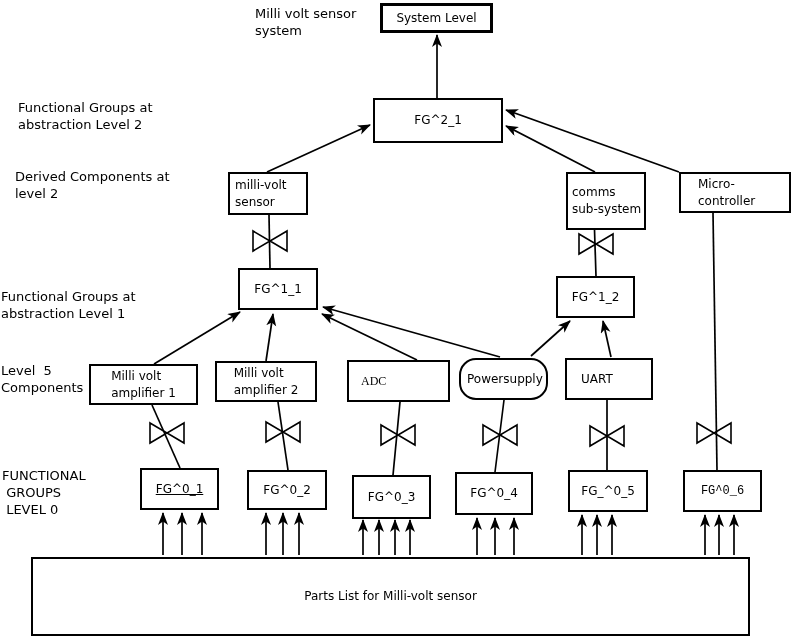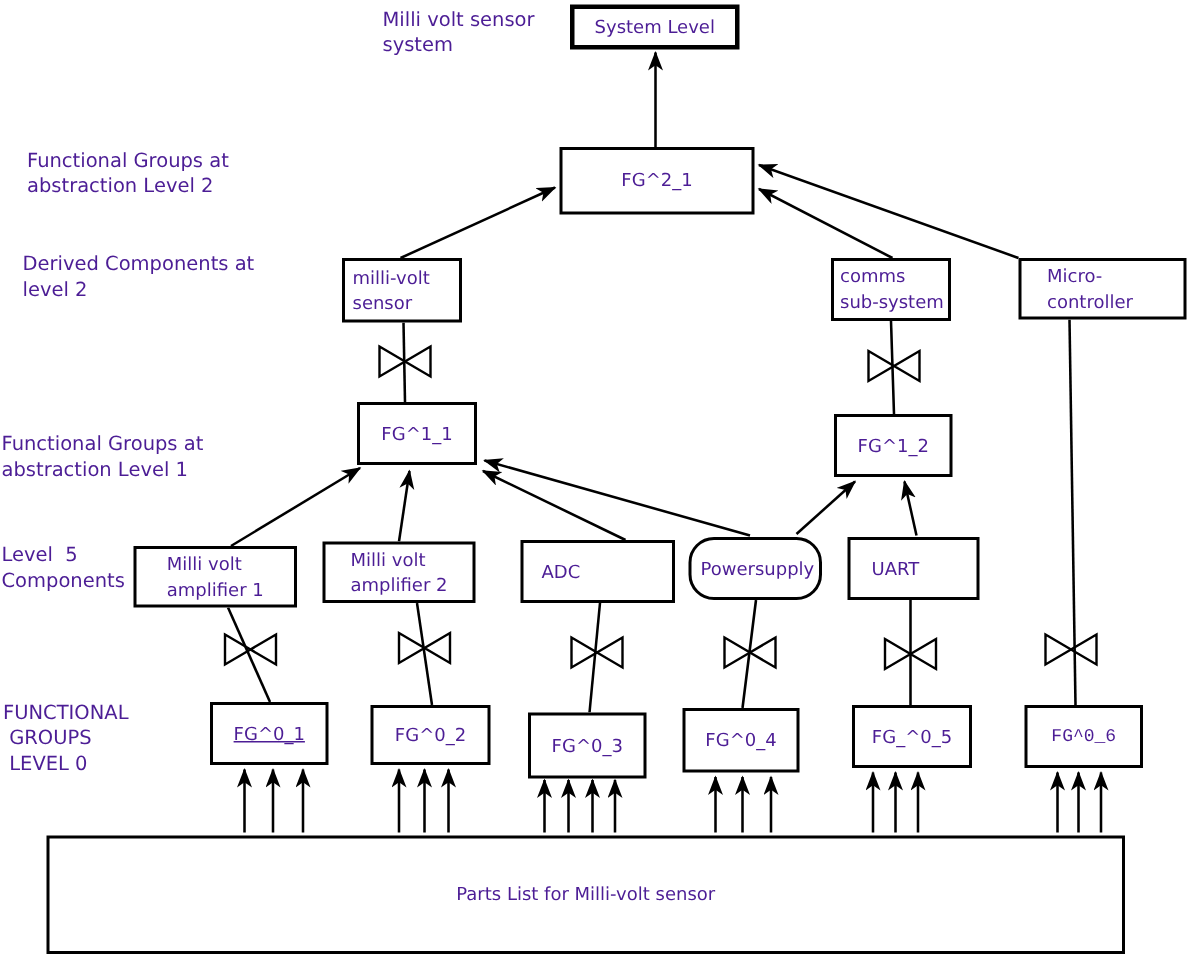--- a/index.html
+++ b/index.html
@@ -1,18 +1,18 @@
 <!DOCTYPE html>
 <html><head>
 <meta charset="utf-8">
 <style>
   html,body{margin:0;padding:0;background:#ffffff;}
   .stage{
     position:relative;width:793px;height:638px;background:#ffffff;
-    font-family:"DejaVu Sans","Liberation Sans",sans-serif;color:#4c1d95;
+    font-family:"DejaVu Sans","Liberation Sans",sans-serif;color:#000000;
     overflow:hidden;
   }
   svg.edges{position:absolute;left:0;top:0;z-index:0;}
   .node{
     position:absolute;box-sizing:border-box;background:#ffffff;
     border:2px solid #000000;display:flex;align-items:center;justify-content:center;
     font-size:12px;line-height:17px;white-space:pre;z-index:1;text-align:left;
   }
   .node.left{justify-content:flex-start;}
   .flabel{
@@ -93,31 +93,31 @@
 Components</div>
   <div class="flabel" style="left:2px;top:467px">FUNCTIONAL
  GROUPS
  LEVEL 0</div>
 
   <div id="node-layer">
       <div class="node" style="left: 380px; top: 3px; width: 113px; height: 30px; border-width: 3px;"><span>System Level</span></div>
       <div class="node" style="left: 373px; top: 98px; width: 130px; height: 45px; border-width: 2px;"><span>FG^2_1</span></div>
       <div class="node left" style="left: 228px; top: 172px; width: 80px; height: 43px; border-width: 2px; padding-left: 5px;"><span>milli-volt
 sensor</span></div>
-      <div class="node left" style="left: 554px; top: 172px; width: 80px; height: 42px; border-width: 2px; padding-left: 4px;"><span>comms
+      <div class="node left" style="left: 566px; top: 172px; width: 80px; height: 58px; border-width: 2px; padding-left: 4px;"><span>comms
 sub-system</span></div>
       <div class="node left" style="left: 679px; top: 172px; width: 112px; height: 41px; border-width: 2px; padding-left: 17px;"><span>Micro-
 controller</span></div>
       <div class="node" style="left: 238px; top: 268px; width: 80px; height: 42px; border-width: 2px;"><span>FG^1_1</span></div>
       <div class="node" style="left: 556px; top: 276px; width: 79px; height: 42px; border-width: 2px;"><span>FG^1_2</span></div>
       <div class="node" style="left: 89px; top: 364px; width: 109px; height: 41px; border-width: 2px;"><span>Milli volt
 amplifier 1</span></div>
       <div class="node" style="left: 215px; top: 361px; width: 102px; height: 41px; border-width: 2px;"><span>Milli volt
 amplifier 2</span></div>
-      <div class="node left" style="left: 347px; top: 360px; width: 103px; height: 42px; border-width: 2px; padding-left: 12px;"><span>ADC</span></div>
+      <div class="node left" style="left: 347px; top: 360px; width: 103px; height: 42px; border-width: 2px; padding-left: 12px; font-family: Liberation Serif, serif;"><span>ADC</span></div>
       <div class="node left" style="left: 459px; top: 358px; width: 89px; height: 42px; border-width: 2px; padding-left: 6px; border-radius: 17px;"><span>Powersupply</span></div>
       <div class="node left" style="left: 565px; top: 358px; width: 88px; height: 42px; border-width: 2px; padding-left: 14px;"><span>UART</span></div>
       <div class="node" style="left: 140px; top: 468px; width: 79px; height: 42px; border-width: 2px; text-decoration: underline;"><span>FG^0_1</span></div>
       <div class="node" style="left: 247px; top: 470px; width: 80px; height: 40px; border-width: 2px;"><span>FG^0_2</span></div>
       <div class="node" style="left: 352px; top: 475px; width: 79px; height: 44px; border-width: 2px; text-align: right;"><span>FG^0_3</span></div>
       <div class="node" style="left: 455px; top: 472px; width: 78px; height: 43px; border-width: 2px;"><span>FG^0_4</span></div>
       <div class="node" style="left: 568px; top: 470px; width: 80px; height: 42px; border-width: 2px;"><span>FG_^0_5</span></div>
       <div class="node" style="left: 683px; top: 470px; width: 79px; height: 42px; border-width: 2px; font-family: Liberation Mono, monospace;"><span>FG^0_6</span></div>
       <div class="node" style="left: 31px; top: 557px; width: 719px; height: 79px; border-width: 2px;"><span>Parts List for Milli-volt sensor</span></div>
     </div>

